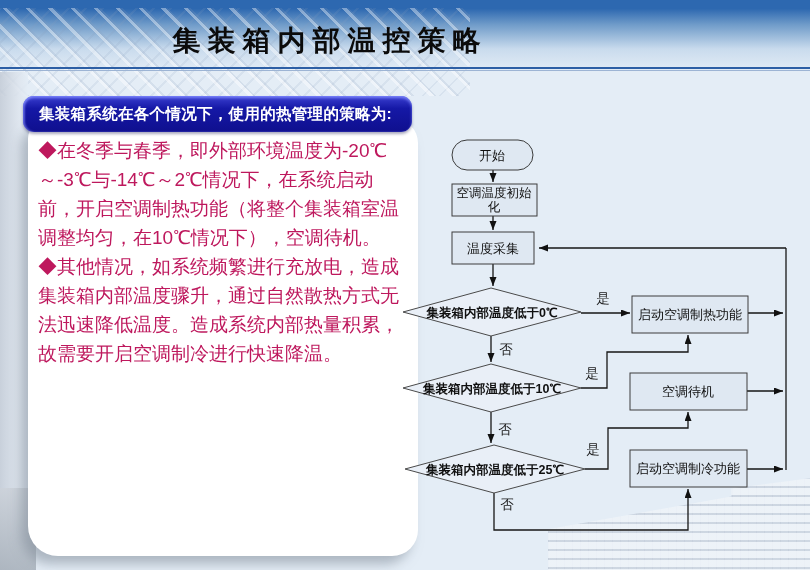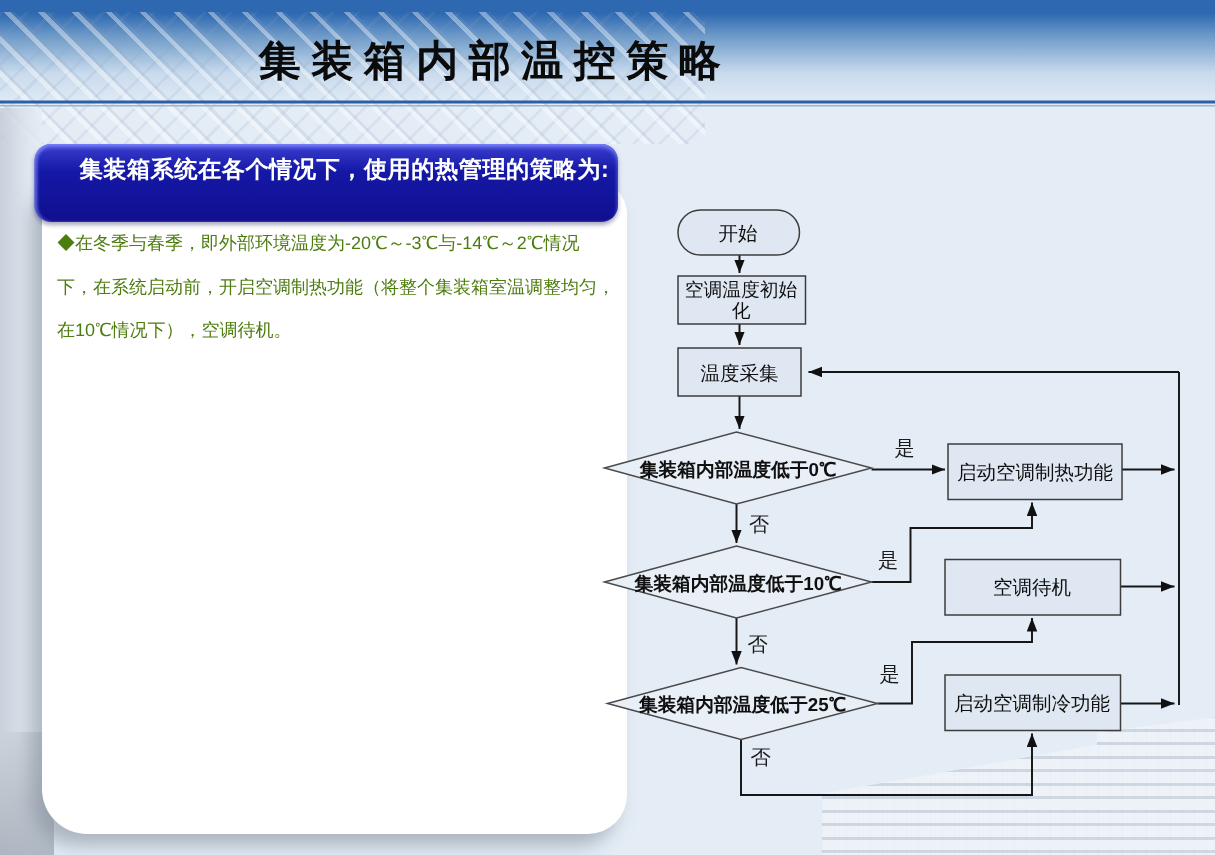--- a/index.html
+++ b/index.html
@@ -47,30 +47,30 @@
     opacity:.8;
   }
 
   
   .panel{
     position:absolute;left:28px;top:119px;width:390px;height:437px;
     background:#ffffff;border-radius:20px 24px 26px 30px;
     box-shadow:-7px 8px 12px rgba(125,136,150,.55);
   }
   .pill{
-    position:absolute;left:23px;top:96px;width:389px;height:52px;
+    position:absolute;left:23px;top:96px;width:389px;height:36px;
     background:linear-gradient(180deg,#3a3fd0 0%,#1518a6 35%,#0f0f8e 100%);
     border-radius:11px;
     box-shadow:inset 0 2px 3px rgba(130,140,255,.85), inset 2px 0 2px rgba(130,140,255,.5), 0 2px 3px rgba(40,40,90,.4);
     color:#ffffff;font-weight:bold;font-size:15.5px;line-height:36px;
-    padding-left:30px;box-sizing:border-box;white-space:nowrap;letter-spacing:.3px;
+    padding-left:16px;box-sizing:border-box;white-space:nowrap;letter-spacing:.3px;
   }
   .body-text{
-    position:absolute;left:38px;top:148px;width:372px;
-    color:#4d7c0f;font-size:12px;line-height:29px;text-align:left;
+    position:absolute;left:38px;top:136px;width:372px;
+    color:#be185d;font-size:19px;line-height:29px;text-align:left;
   }
   .body-text p{margin:0;}
 
   
   svg.flow{position:absolute;left:0;top:0;width:810px;height:570px;pointer-events:none;}
   .node{fill:#dfe8f2;stroke:#3c3c3c;stroke-width:1;}
   .diamond{fill:#e9eff7;stroke:#4a4a4a;stroke-width:1;}
   .edge{fill:none;stroke:#161616;stroke-width:1.3;}
   text{font-family:"Liberation Sans",sans-serif;fill:#101010;}
   .ntext{font-size:13px;}
@@ -89,20 +89,21 @@
 <div class="left-strip"></div>
 <div class="corner-bl"></div>
 <div class="building">
   <div class="main"></div>
 </div>
 
 <div class="panel"></div>
 <div class="pill">集装箱系统在各个情况下，使用的热管理的策略为:</div>
 <div class="body-text">
   <p>◆在冬季与春季，即外部环境温度为-20℃～-3℃与-14℃～2℃情况下，在系统启动前，开启空调制热功能（将整个集装箱室温调整均匀，在10℃情况下），空调待机。</p>
+  <p>◆其他情况，如系统频繁进行充放电，造成集装箱内部温度骤升，通过自然散热方式无法迅速降低温度。造成系统内部热量积累，故需要开启空调制冷进行快速降温。</p>
 </div>
 
 <svg class="flow" viewBox="0 0 810 570">
   <defs>
     <marker id="ah" markerUnits="userSpaceOnUse" markerWidth="10" markerHeight="8" refX="9" refY="3.5" orient="auto">
       <path d="M0 0 L9 3.5 L0 7 Z" fill="#111"></path>
     </marker>
   </defs>
 
   <path class="edge" d="M493 170 L493 182" marker-end="url(#ah)"></path>

